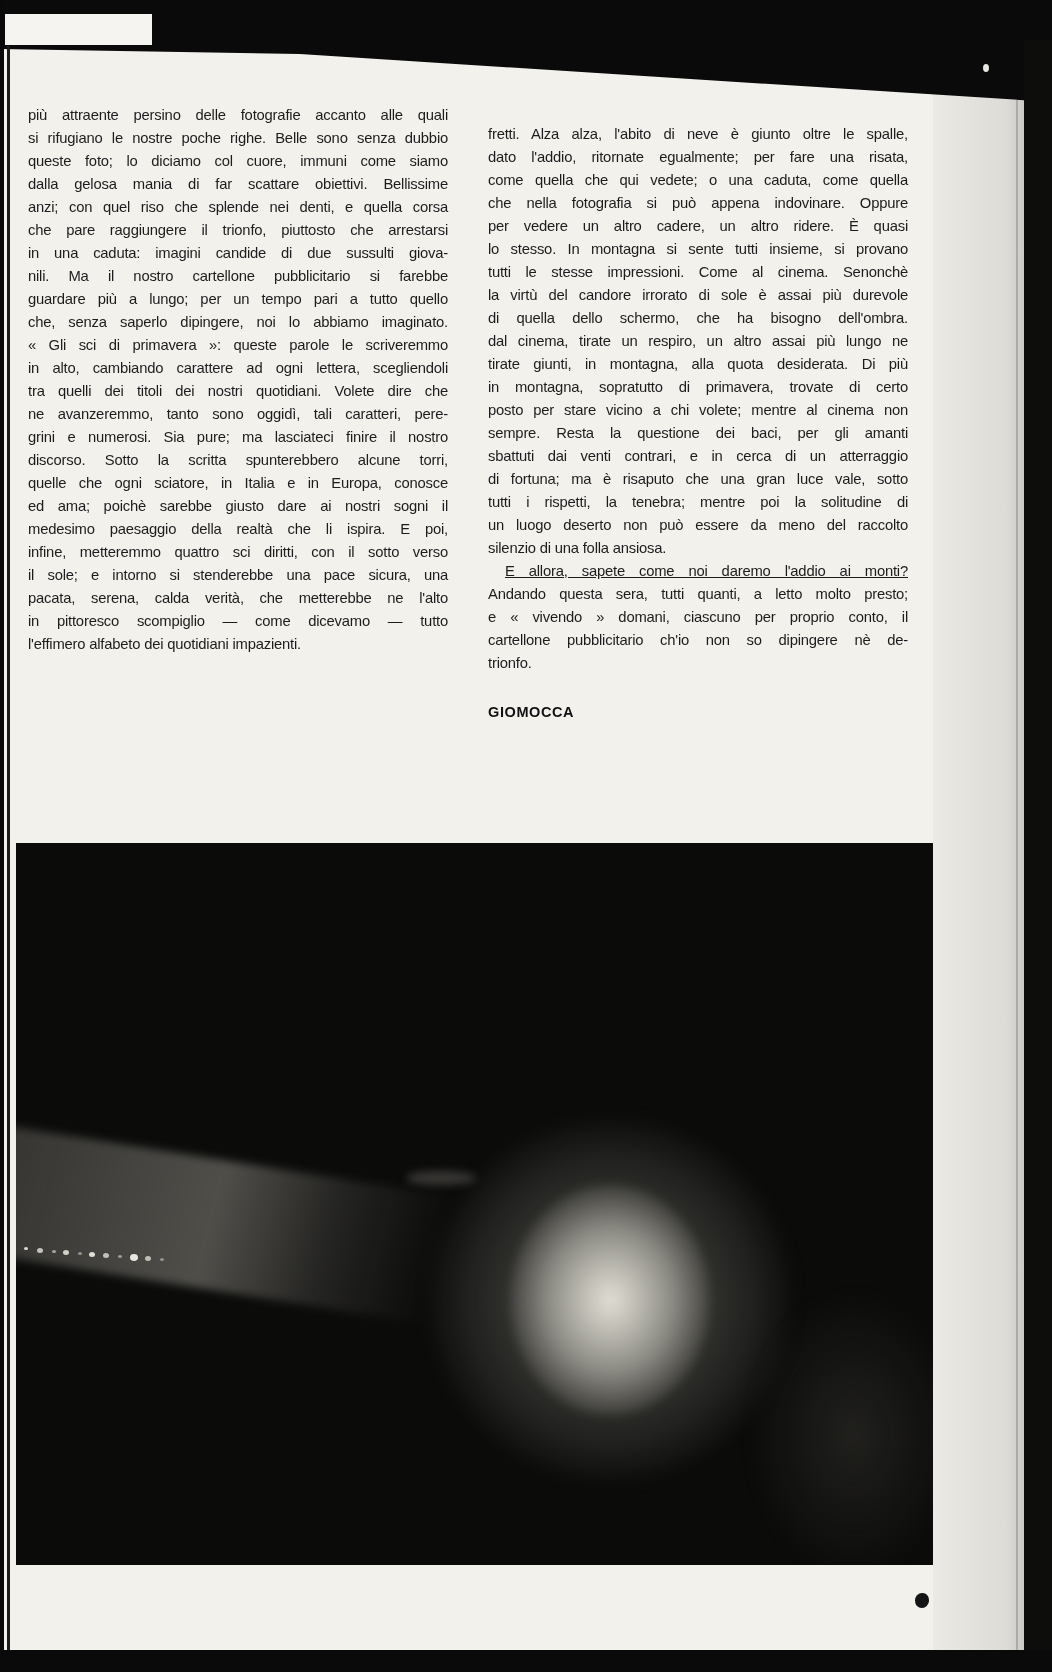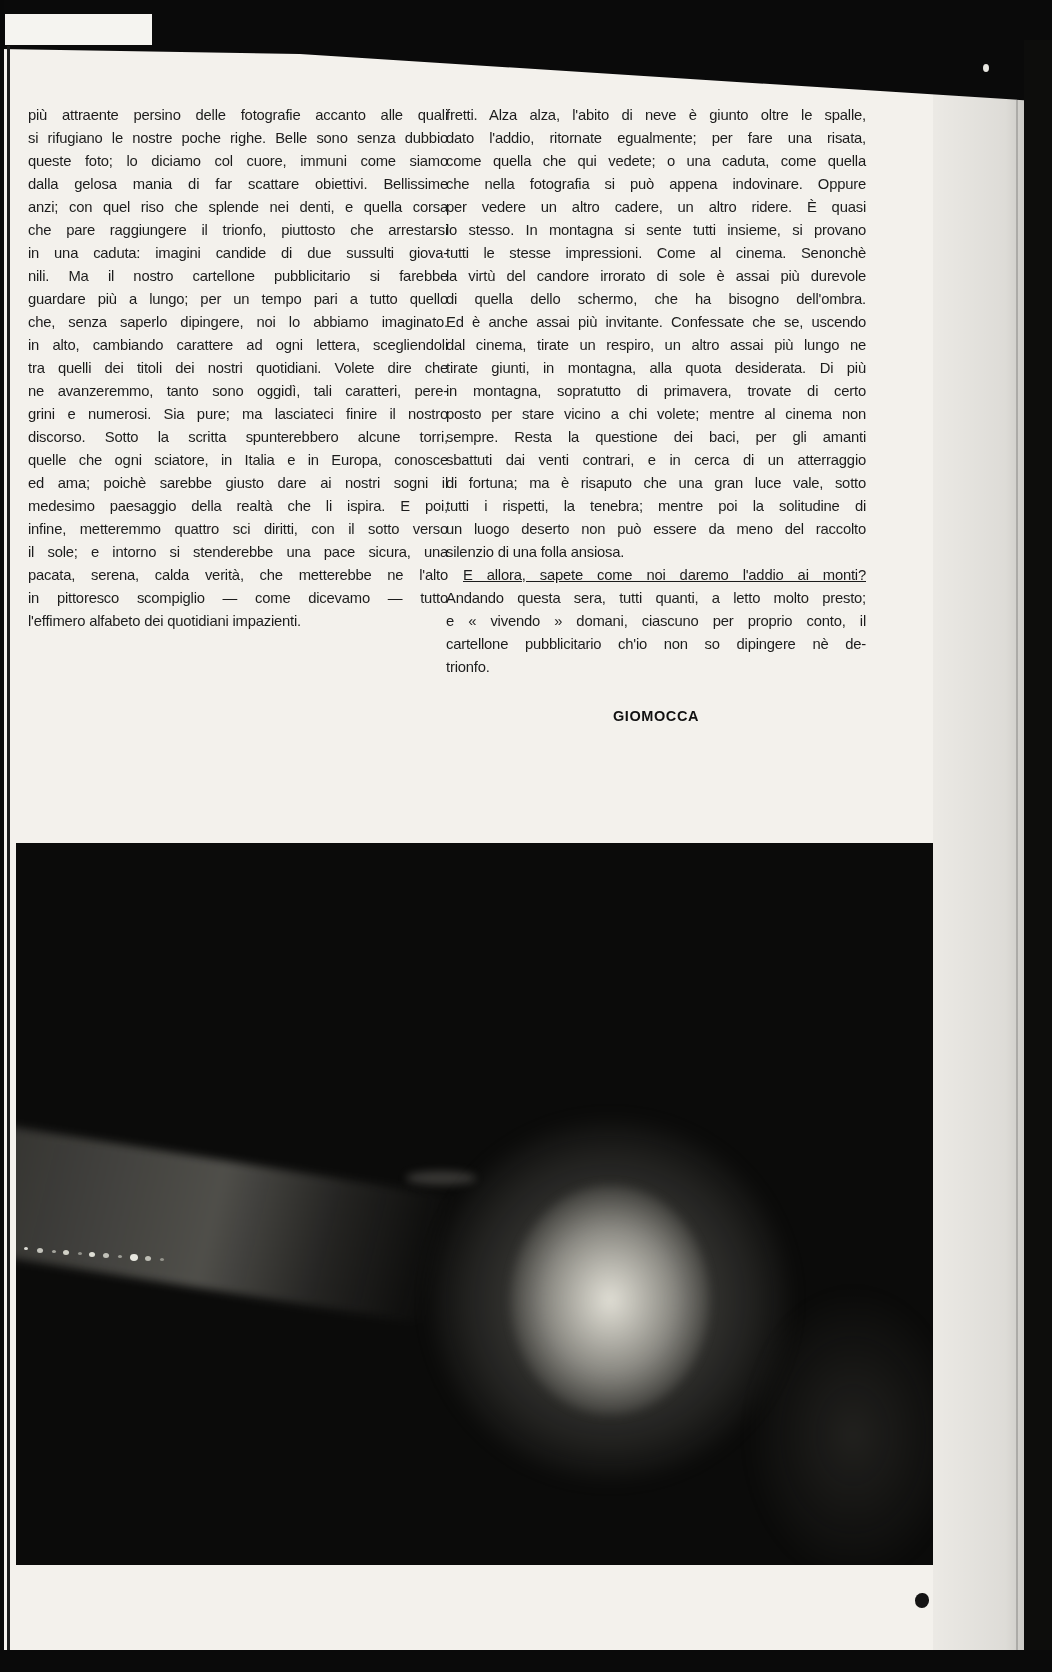--- a/index.html
+++ b/index.html
@@ -37,27 +37,27 @@
   }
   .edge-left-a { position:absolute; left:0; top:0; width:4px; height:1672px; background:#090909; }
   .edge-left-b { position:absolute; left:7px; top:46px; width:3px; height:1606px; background:#1c1c1c; }
   .band-right { position:absolute; left:1024px; top:40px; width:28px; height:1632px; background:#0d0d0c; }
   .band-bottom { position:absolute; left:0; top:1650px; width:1052px; height:22px; background:#0a0a0a; }
 
   
   .article { position:absolute; top:104px; left:0; width:1052px; color:#1c1c1c; }
   .col { position:absolute; width:420px; font-size:14.8px; line-height:23px; letter-spacing:-0.2px; }
   .col-left  { left:28px; }
-  .col-right { left:446px; }
+  .col-right { left:488px;margin-top:19px; }
   .plines { margin:0; }
   .ln { text-align:justify; text-align-last:justify; }
   .plines .ln:last-child { text-align-last:left; }
   .indent .ln:first-child { text-indent:17px;text-decoration:underline; }
   .byline {
-    margin-top:26px; text-align:center; font-weight:bold;
+    margin-top:26px; text-align:left; font-weight:bold;
     font-size:14.5px; letter-spacing:0.6px; color:#111;
   }
 
   
   .photo {
     position:absolute; left:16px; top:843px; width:917px; height:722px;
     background:#0b0b0a; overflow:hidden;
   }
   .photo > div { position:absolute; }
   .ph-slope {
@@ -126,20 +126,21 @@
           <div class="ln">più attraente persino delle fotografie accanto alle quali</div>
           <div class="ln">si rifugiano le nostre poche righe. Belle sono senza dubbio</div>
           <div class="ln">queste foto; lo diciamo col cuore, immuni come siamo</div>
           <div class="ln">dalla gelosa mania di far scattare obiettivi. Bellissime</div>
           <div class="ln">anzi; con quel riso che splende nei denti, e quella corsa</div>
           <div class="ln">che pare raggiungere il trionfo, piuttosto che arrestarsi</div>
           <div class="ln">in una caduta: imagini candide di due sussulti giova-</div>
           <div class="ln">nili. Ma il nostro cartellone pubblicitario si farebbe</div>
           <div class="ln">guardare più a lungo; per un tempo pari a tutto quello</div>
           <div class="ln">che, senza saperlo dipingere, noi lo abbiamo imaginato.</div>
+          <div class="ln">« Gli sci di primavera »: queste parole le scriveremmo</div>
           <div class="ln">in alto, cambiando carattere ad ogni lettera, scegliendoli</div>
           <div class="ln">tra quelli dei titoli dei nostri quotidiani. Volete dire che</div>
           <div class="ln">ne avanzeremmo, tanto sono oggidì, tali caratteri, pere-</div>
           <div class="ln">grini e numerosi. Sia pure; ma lasciateci finire il nostro</div>
           <div class="ln">discorso. Sotto la scritta spunterebbero alcune torri,</div>
           <div class="ln">quelle che ogni sciatore, in Italia e in Europa, conosce</div>
           <div class="ln">ed ama; poichè sarebbe giusto dare ai nostri sogni il</div>
           <div class="ln">medesimo paesaggio della realtà che li ispira. E poi,</div>
           <div class="ln">infine, metteremmo quattro sci diritti, con il sotto verso</div>
           <div class="ln">il sole; e intorno si stenderebbe una pace sicura, una</div>
@@ -152,21 +153,20 @@
       <div class="plines">
           <div class="ln">fretti. Alza alza, l'abito di neve è giunto oltre le spalle,</div>
           <div class="ln">dato l'addio, ritornate egualmente; per fare una risata,</div>
           <div class="ln">come quella che qui vedete; o una caduta, come quella</div>
           <div class="ln">che nella fotografia si può appena indovinare. Oppure</div>
           <div class="ln">per vedere un altro cadere, un altro ridere. È quasi</div>
           <div class="ln">lo stesso. In montagna si sente tutti insieme, si provano</div>
           <div class="ln">tutti le stesse impressioni. Come al cinema. Senonchè</div>
           <div class="ln">la virtù del candore irrorato di sole è assai più durevole</div>
           <div class="ln">di quella dello schermo, che ha bisogno dell'ombra.</div>
-          <div class="ln">Ed è anche assai più invitante. Confessate che se, uscendo</div>
           <div class="ln">dal cinema, tirate un respiro, un altro assai più lungo ne</div>
           <div class="ln">tirate giunti, in montagna, alla quota desiderata. Di più</div>
           <div class="ln">in montagna, sopratutto di primavera, trovate di certo</div>
           <div class="ln">posto per stare vicino a chi volete; mentre al cinema non</div>
           <div class="ln">sempre. Resta la questione dei baci, per gli amanti</div>
           <div class="ln">sbattuti dai venti contrari, e in cerca di un atterraggio</div>
           <div class="ln">di fortuna; ma è risaputo che una gran luce vale, sotto</div>
           <div class="ln">tutti i rispetti, la tenebra; mentre poi la solitudine di</div>
           <div class="ln">un luogo deserto non può essere da meno del raccolto</div>
           <div class="ln">silenzio di una folla ansiosa.</div>

